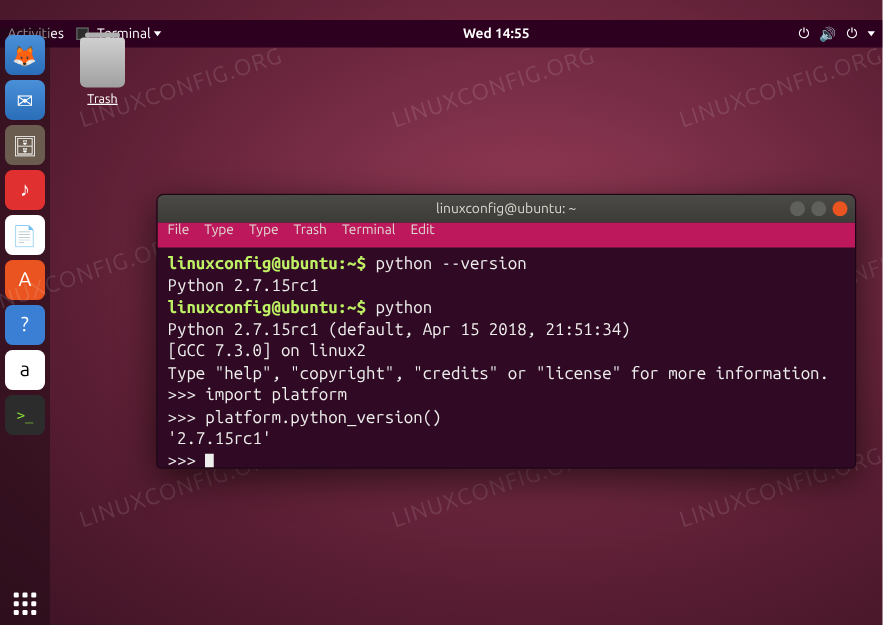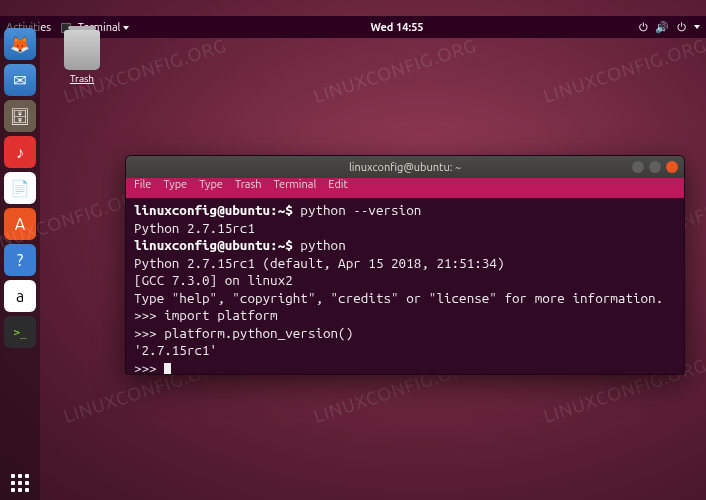--- a/index.html
+++ b/index.html
@@ -65,21 +65,21 @@
   .wbtn.close { background: #e95420; }
   .term-menu {
     height: 20px; background: #be185d; display: flex; 
     gap: 12px; padding: 0 8px; font-size: 11px; color: #dfdbd2;
   }
   .term-body {
     flex: 1; padding: 4px 8px; font-family: "Ubuntu Mono","DejaVu Sans Mono",monospace;
     font-size: 13.5px; line-height: 1.3; color: #eeeeec; overflow: hidden;
     white-space: pre;
   }
-  .prompt { color: #ffffff; font-weight: bold; }
+  .prompt { color: #bef264; font-weight: bold; }
   .cursor {
     display: inline-block; width: 7px; height: 13px; background: #eeeeec;
     vertical-align: text-bottom;
   }
   
   .ic-ff { background: linear-gradient(#4a90d9,#2a6db8); }
   .ic-tb { background: linear-gradient(#4a90d9,#2a6db8); }
   .ic-files { background: #6a5d4f; }
   .ic-rb { background: #e03030; }
   .ic-writer { background: #fff; color:#2a7fd4; }

